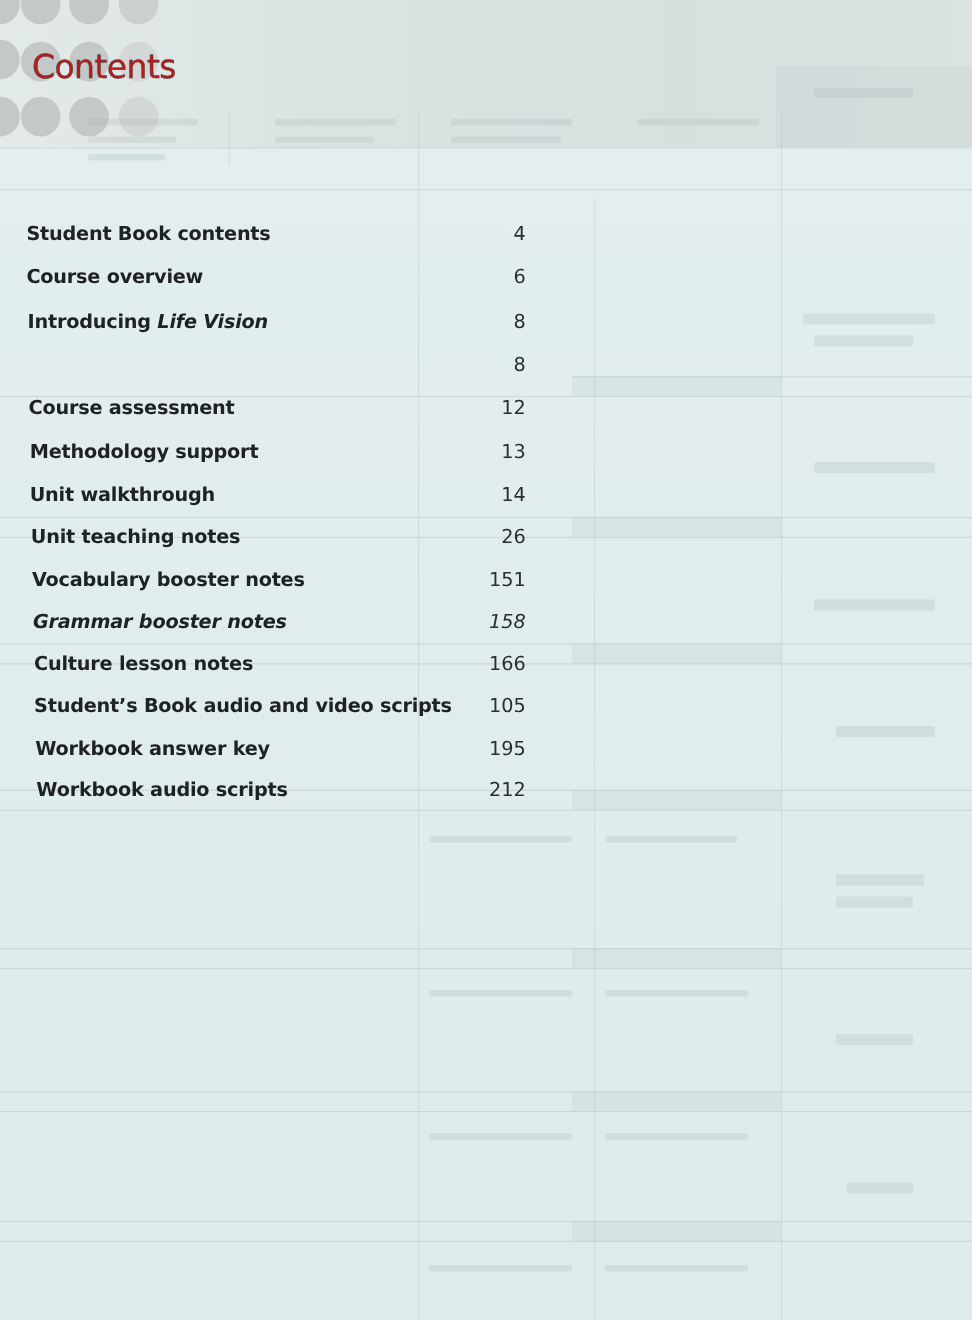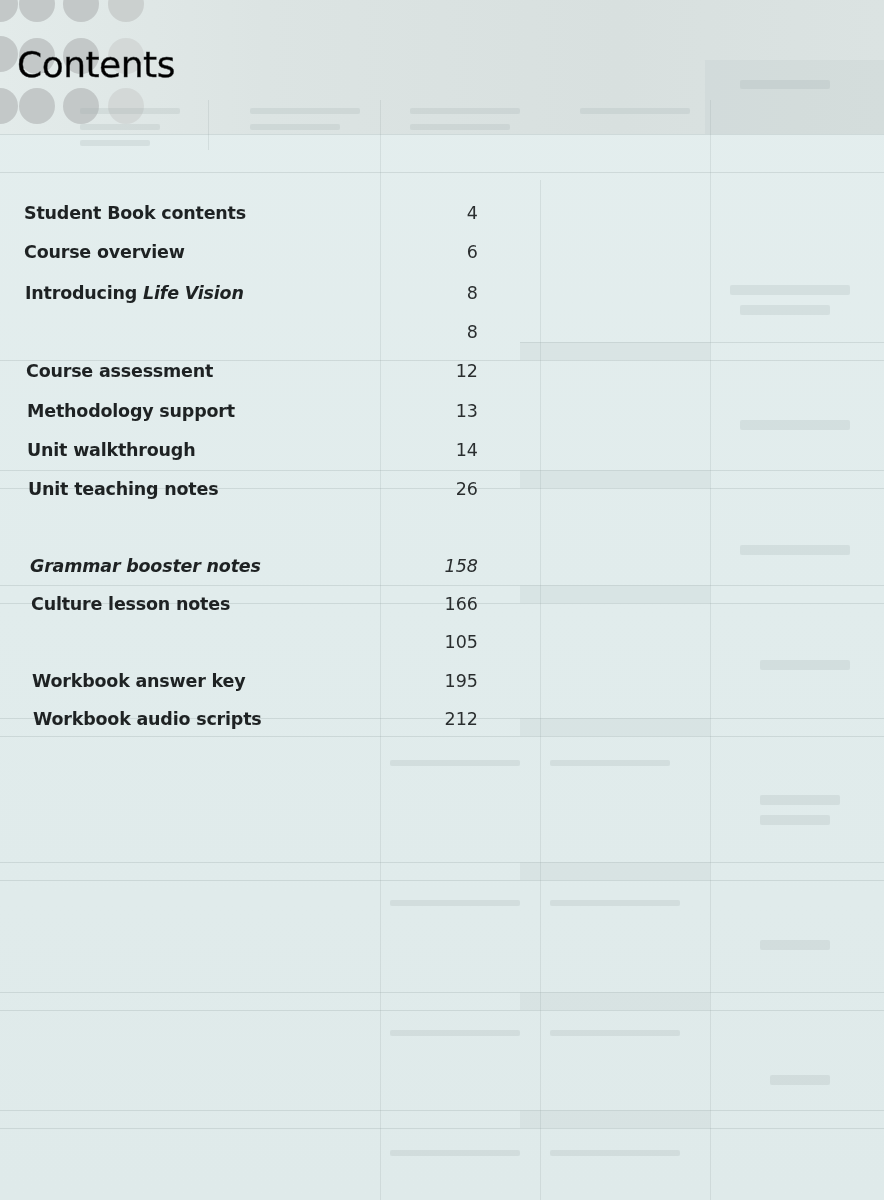--- a/index.html
+++ b/index.html
@@ -31,26 +31,26 @@
       position: absolute;
       width: 36px; height: 36px;
       border-radius: 50%;
       background: #c3c8c8;
     }
     .dot.l { background: #cbd0cf; }
     .dot.faint { background: #d3d8d7; }
 
     .title {
       position: absolute;
-      left: 17px; top: 44px;
+      left: 29px; top: 44px;
       font-family: "DejaVu Sans", sans-serif;
-      font-size: 36px;
+      font-size: 30px;
       font-weight: normal;
       letter-spacing: -0.5px;
-      color: #000000;
+      color: #b91c1c;
       -webkit-text-stroke: 0.4px #3a3d3e;
       margin: 0;
     }
 
     
     .ghost-line {
       position: absolute;
       height: 1px;
       background: rgba(150, 165, 165, 0.28);
     }
@@ -213,29 +213,34 @@
     <span class="toc-page">13</span>
   </div>
   <div class="toc-row" style="left:27px; top:435px; width:451px;">
     <span class="toc-label">Unit walkthrough</span>
     <span class="toc-page">14</span>
   </div>
   <div class="toc-row" style="left:28px; top:474px; width:450px;">
     <span class="toc-label">Unit teaching notes</span>
     <span class="toc-page">26</span>
   </div>
+  <div class="toc-row" style="left:29px; top:513px; width:449px;">
+    <span class="toc-label">Vocabulary booster notes</span>
+    <span class="toc-page">151</span>
+  </div>
   <div class="toc-row" style="left:30px; top:551px; width:448px;font-style:italic;">
     <span class="toc-label">Grammar booster notes</span>
     <span class="toc-page">158</span>
   </div>
   <div class="toc-row" style="left:31px; top:589px; width:447px;">
     <span class="toc-label">Culture lesson notes</span>
     <span class="toc-page">166</span>
   </div>
   <div class="toc-row" style="left:31px; top:627px; width:447px;">
+    <span class="toc-label">Student’s Book audio and video scripts</span>
     <span class="toc-page">105</span>
   </div>
   <div class="toc-row" style="left:32px; top:666px; width:446px;">
     <span class="toc-label">Workbook answer key</span>
     <span class="toc-page">195</span>
   </div>
   <div class="toc-row" style="left:33px; top:704px; width:445px;">
     <span class="toc-label">Workbook audio scripts</span>
     <span class="toc-page">212</span>
   </div>

